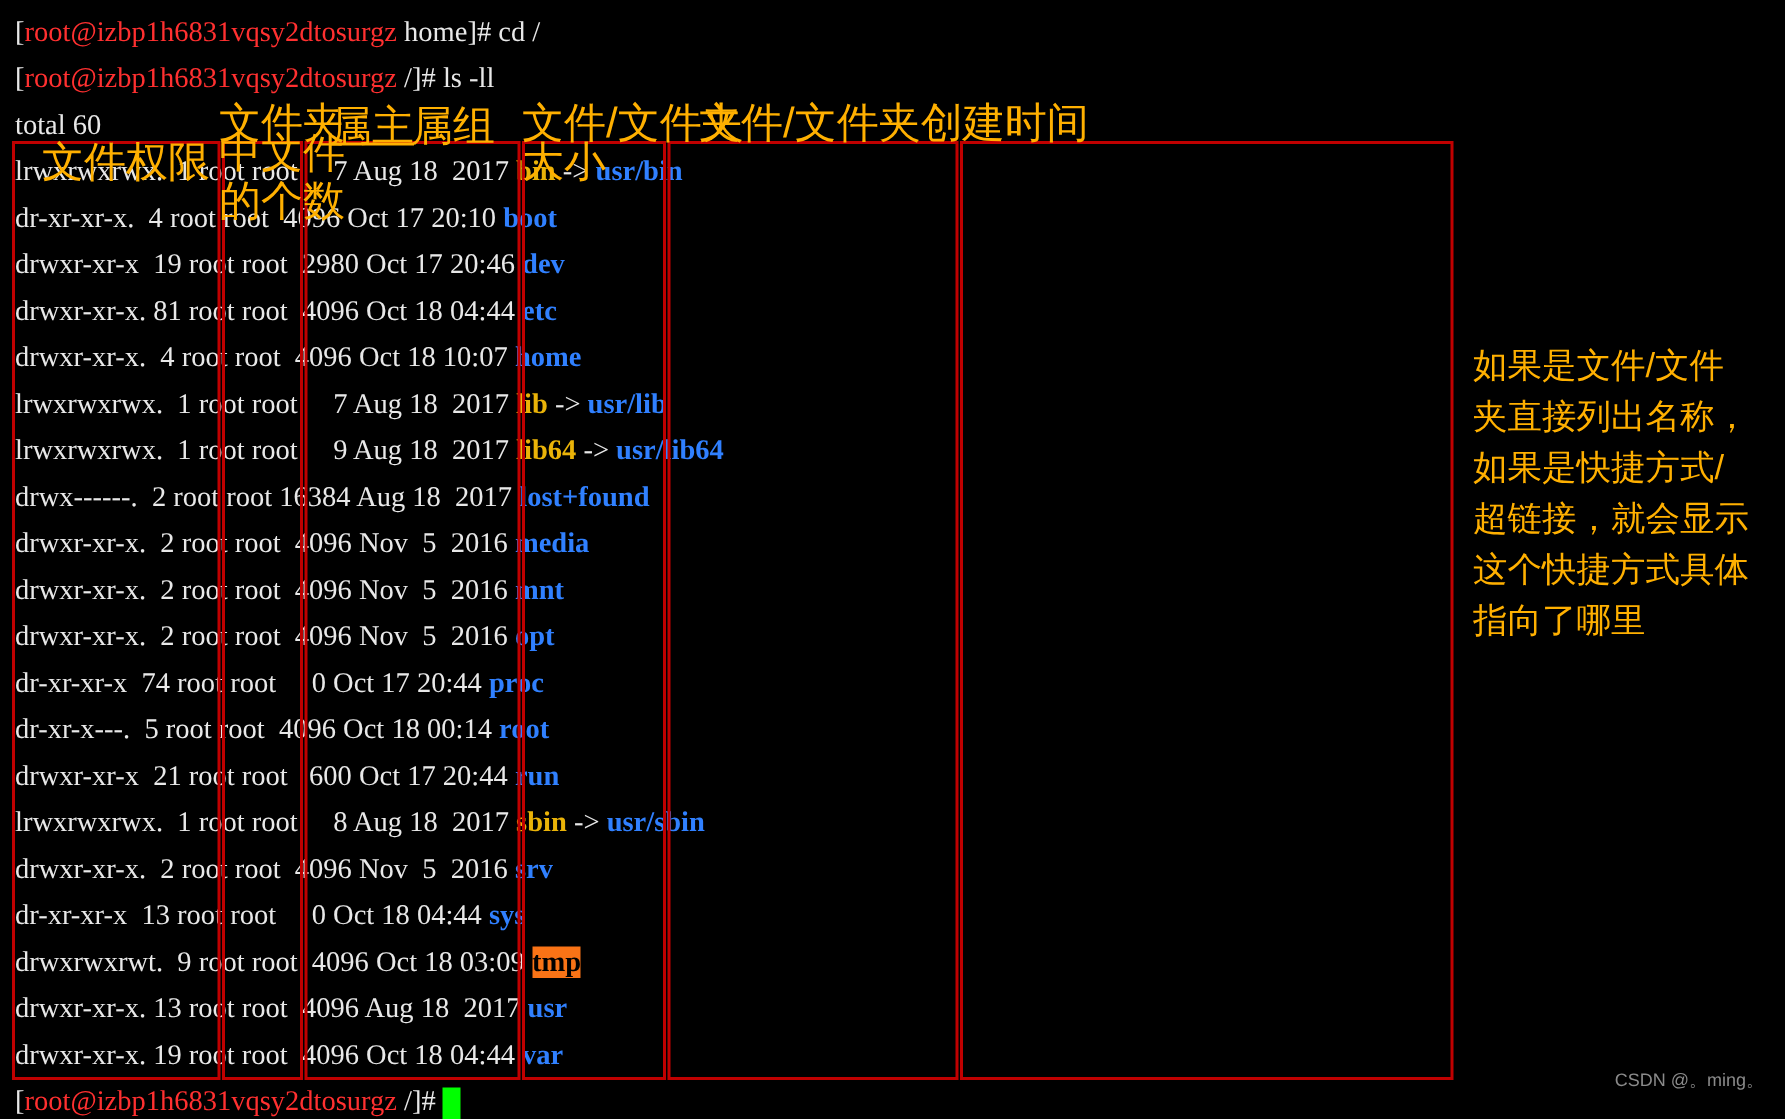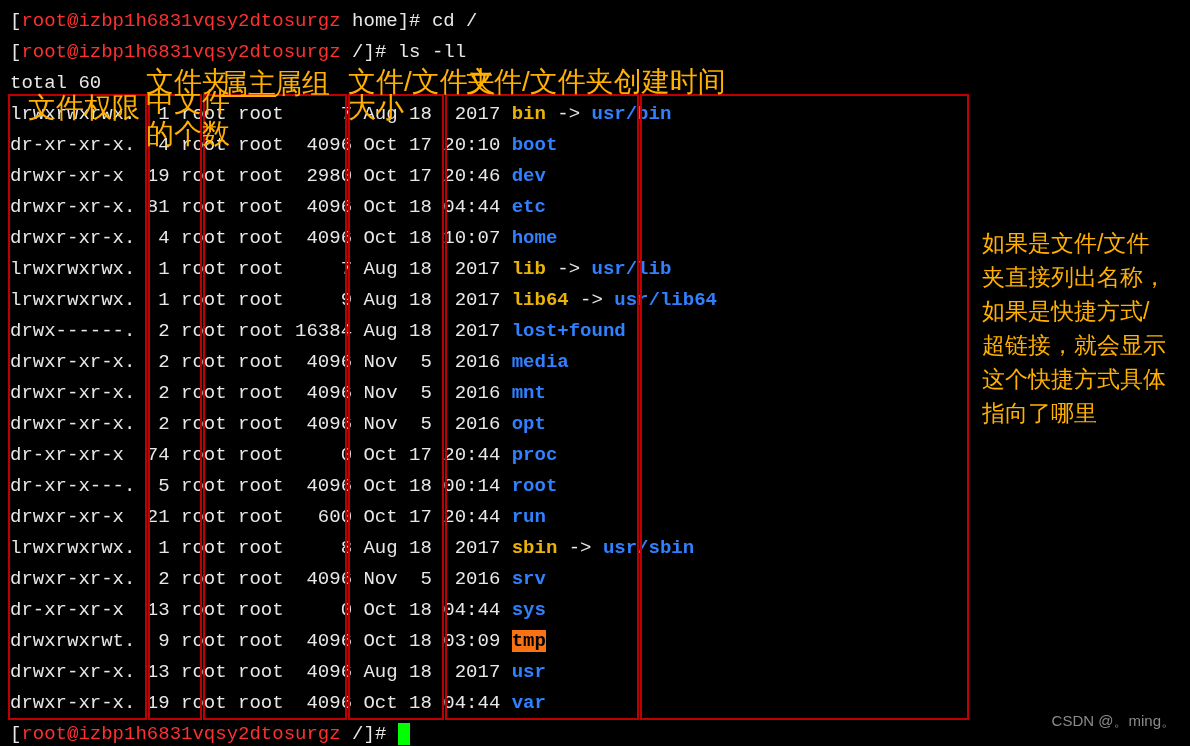--- a/index.html
+++ b/index.html
@@ -1,27 +1,27 @@
 <!DOCTYPE html>
 <html><head>
 <meta charset="utf-8">
 <style>
   html,body{margin:0;padding:0;background:#000;width:1190px;height:746px;overflow:hidden;}
   body{font-family:"Courier New",monospace;font-size:19px;line-height:31px;color:#e0e0e0;position:relative;}
   .term{position:absolute;left:10px;top:6px;white-space:pre;}
-  .ln{height:31px;}
+  .ln{height:31px;font-family:Liberation Serif, serif;}
   .wh{color:#e8e8e8;}
   .rd{color:#ff3030;}
   .cy{color:#eab308;font-weight:bold;}
   .bl{color:#3080ff;font-weight:bold;}
   .tmp{color:#000;background:#f97316;font-weight:bold;}
   .cursor{display:inline-block;width:12px;height:22px;background:#00ff00;vertical-align:middle;}
   .box{position:absolute;border:2px solid #c00000;background:transparent;pointer-events:none;}
   .annot{position:absolute;color:#ffb000;font-size:28px;font-family:sans-serif;line-height:24px;}
-  .watermark{position:absolute;right:14px;bottom:10px;color:#8a8a8a;font-size:15px;font-family:sans-serif;}
+  .watermark{position:absolute;right:14px;bottom:10px;color:#8a8a8a;font-size:12px;font-family:sans-serif;}
 </style>
 </head>
 <body>
 
 <div class="term" id="terminal"><div class="ln"><span class="wh">[</span><span class="rd">root@izbp1h6831vqsy2dtosurgz</span><span class="wh"> home]# </span><span class="wh">cd /</span></div><div class="ln"><span class="wh">[</span><span class="rd">root@izbp1h6831vqsy2dtosurgz</span><span class="wh"> /]# </span><span class="wh">ls -ll</span></div><div class="ln wh">total 60</div><div class="ln"><span class="wh">lrwxrwxrwx.  1 root root     7 Aug 18  2017</span> <span class="cy">bin</span><span class="wh"> -&gt; </span><span class="bl">usr/bin</span></div><div class="ln"><span class="wh">dr-xr-xr-x.  4 root root  4096 Oct 17 20:10</span> <span class="bl">boot</span></div><div class="ln"><span class="wh">drwxr-xr-x  19 root root  2980 Oct 17 20:46</span> <span class="bl">dev</span></div><div class="ln"><span class="wh">drwxr-xr-x. 81 root root  4096 Oct 18 04:44</span> <span class="bl">etc</span></div><div class="ln"><span class="wh">drwxr-xr-x.  4 root root  4096 Oct 18 10:07</span> <span class="bl">home</span></div><div class="ln"><span class="wh">lrwxrwxrwx.  1 root root     7 Aug 18  2017</span> <span class="cy">lib</span><span class="wh"> -&gt; </span><span class="bl">usr/lib</span></div><div class="ln"><span class="wh">lrwxrwxrwx.  1 root root     9 Aug 18  2017</span> <span class="cy">lib64</span><span class="wh"> -&gt; </span><span class="bl">usr/lib64</span></div><div class="ln"><span class="wh">drwx------.  2 root root 16384 Aug 18  2017</span> <span class="bl">lost+found</span></div><div class="ln"><span class="wh">drwxr-xr-x.  2 root root  4096 Nov  5  2016</span> <span class="bl">media</span></div><div class="ln"><span class="wh">drwxr-xr-x.  2 root root  4096 Nov  5  2016</span> <span class="bl">mnt</span></div><div class="ln"><span class="wh">drwxr-xr-x.  2 root root  4096 Nov  5  2016</span> <span class="bl">opt</span></div><div class="ln"><span class="wh">dr-xr-xr-x  74 root root     0 Oct 17 20:44</span> <span class="bl">proc</span></div><div class="ln"><span class="wh">dr-xr-x---.  5 root root  4096 Oct 18 00:14</span> <span class="bl">root</span></div><div class="ln"><span class="wh">drwxr-xr-x  21 root root   600 Oct 17 20:44</span> <span class="bl">run</span></div><div class="ln"><span class="wh">lrwxrwxrwx.  1 root root     8 Aug 18  2017</span> <span class="cy">sbin</span><span class="wh"> -&gt; </span><span class="bl">usr/sbin</span></div><div class="ln"><span class="wh">drwxr-xr-x.  2 root root  4096 Nov  5  2016</span> <span class="bl">srv</span></div><div class="ln"><span class="wh">dr-xr-xr-x  13 root root     0 Oct 18 04:44</span> <span class="bl">sys</span></div><div class="ln"><span class="wh">drwxrwxrwt.  9 root root  4096 Oct 18 03:09</span> <span class="tmp">tmp</span></div><div class="ln"><span class="wh">drwxr-xr-x. 13 root root  4096 Aug 18  2017</span> <span class="bl">usr</span></div><div class="ln"><span class="wh">drwxr-xr-x. 19 root root  4096 Oct 18 04:44</span> <span class="bl">var</span></div><div class="ln"><span class="wh">[</span><span class="rd">root@izbp1h6831vqsy2dtosurgz</span><span class="wh"> /]# </span><span class="cursor"></span></div></div>
 
 <div class="box" style="left:8px;top:94px;width:135px;height:622px;"></div>
 <div class="box" style="left:148px;top:94px;width:50px;height:622px;"></div>
 <div class="box" style="left:203px;top:94px;width:140px;height:622px;"></div>
 <div class="box" style="left:348px;top:94px;width:92px;height:622px;"></div>

